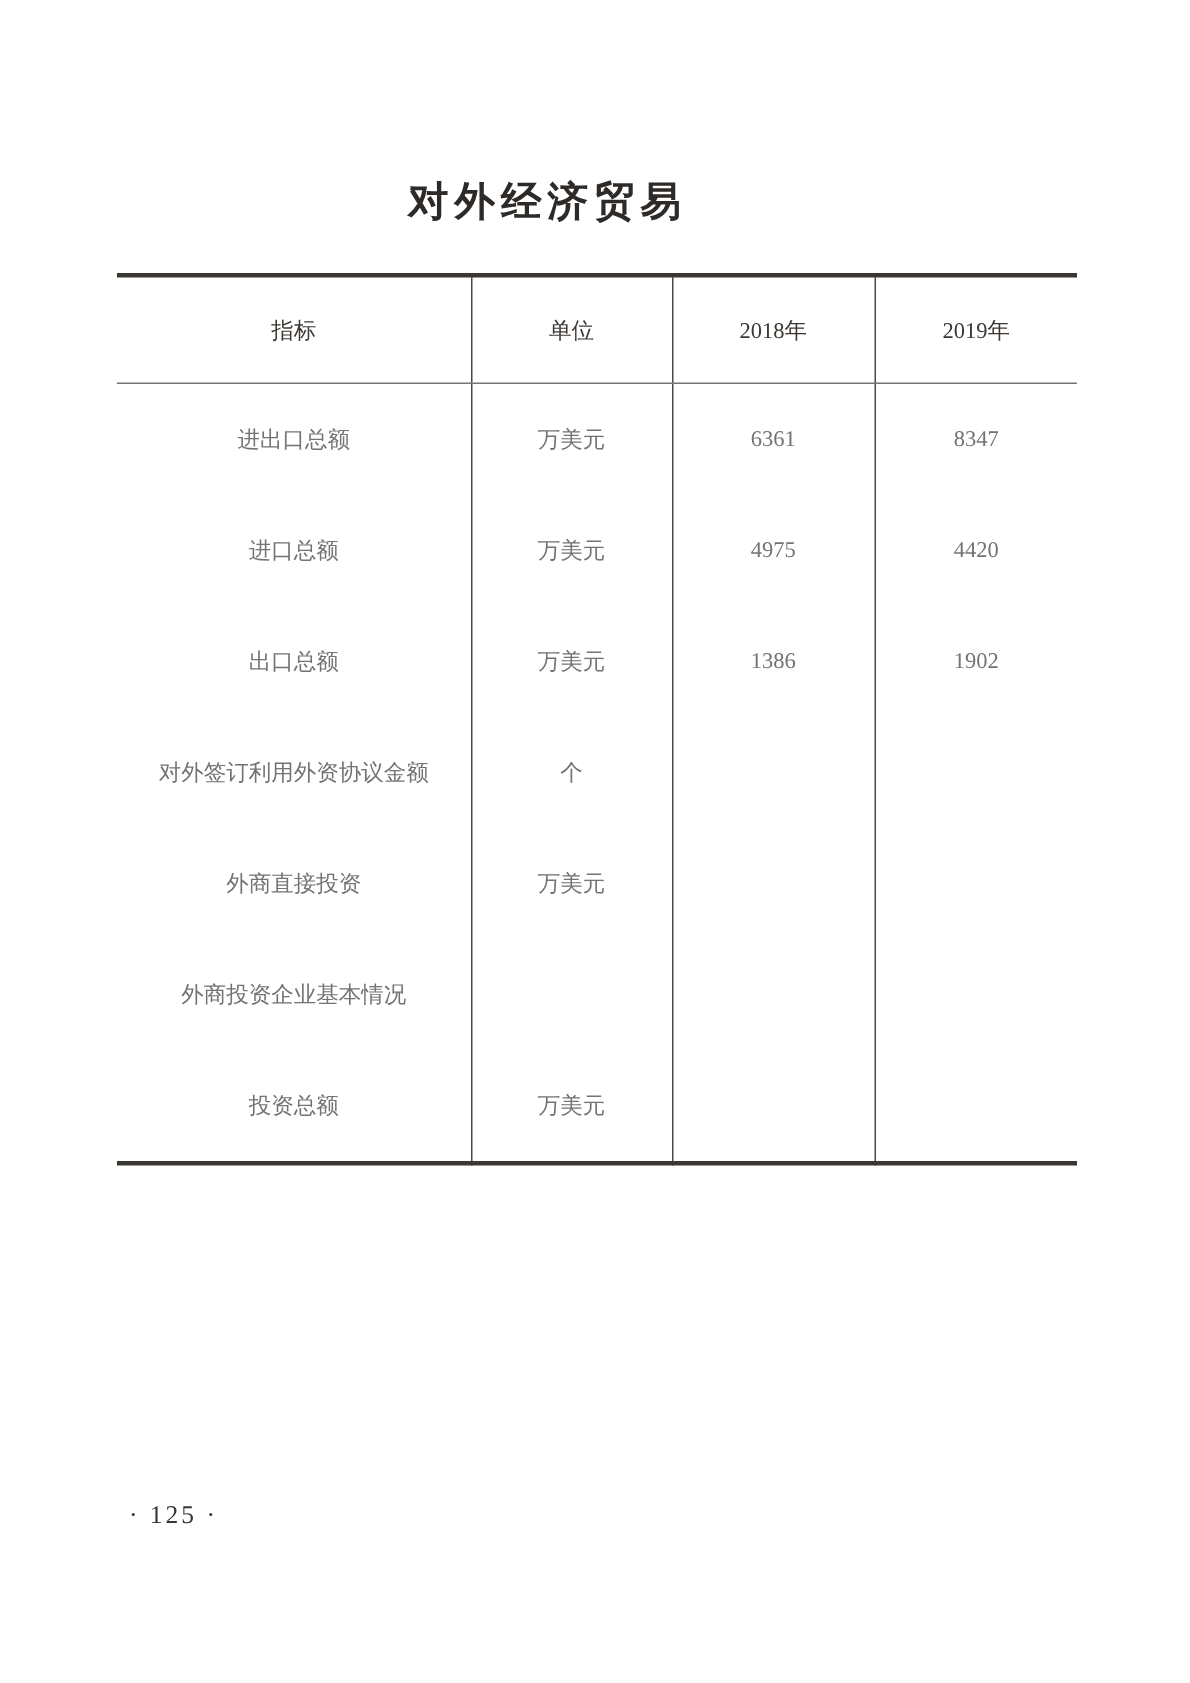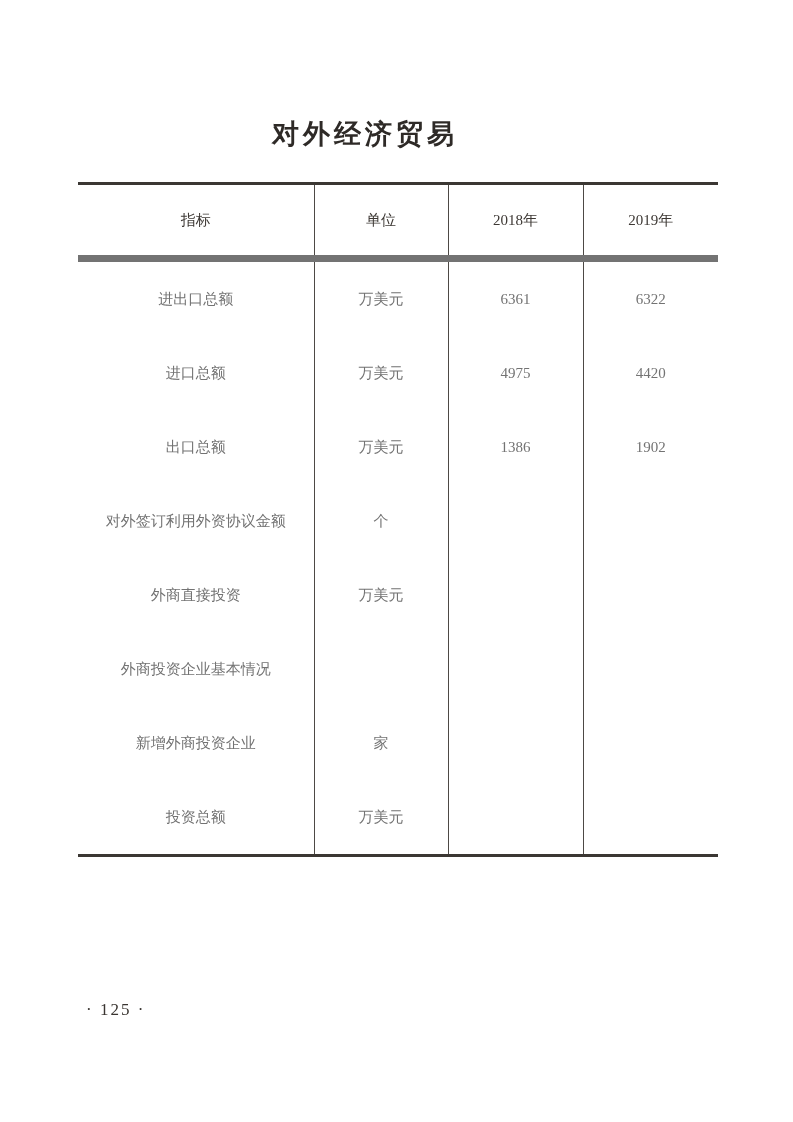--- a/index.html
+++ b/index.html
@@ -40,21 +40,21 @@
   col.c1 { width: 236px; }
   col.c2 { width: 134px; }
   col.c3 { width: 135px; }
   col.c4 { width: 135px; }
   .data-table th {
     height: 68px;
     font-weight: normal;
     font-size: 15px;
     text-align: center;
     vertical-align: middle;
-    border-bottom: 7px solid #737373;
+    border-bottom: 1px solid #737373;
     color: #3d3834;
   }
   .data-table td {
     height: 72px;
     font-size: 15px;
     text-align: center;
     vertical-align: middle;
     color: #737373;
   }
   .data-table th:not(:last-child),
@@ -90,21 +90,21 @@
         <th>单位</th>
         <th>2018年</th>
         <th>2019年</th>
       </tr>
     </thead>
     <tbody>
       <tr>
         <td>进出口总额</td>
         <td>万美元</td>
         <td>6361</td>
-        <td>6322</td>
+        <td>8347</td>
       </tr>
       <tr>
         <td>进口总额</td>
         <td>万美元</td>
         <td>4975</td>
         <td>4420</td>
       </tr>
       <tr>
         <td>出口总额</td>
         <td>万美元</td>
@@ -123,26 +123,20 @@
         <td></td>
         <td></td>
       </tr>
       <tr>
         <td>外商投资企业基本情况</td>
         <td></td>
         <td></td>
         <td></td>
       </tr>
       <tr>
-        <td>新增外商投资企业</td>
-        <td>家</td>
-        <td></td>
-        <td></td>
-      </tr>
-      <tr>
         <td>投资总额</td>
         <td>万美元</td>
         <td></td>
         <td></td>
       </tr>
     </tbody>
   </table>
 
   <div class="page-number">· 125 ·</div>
 

